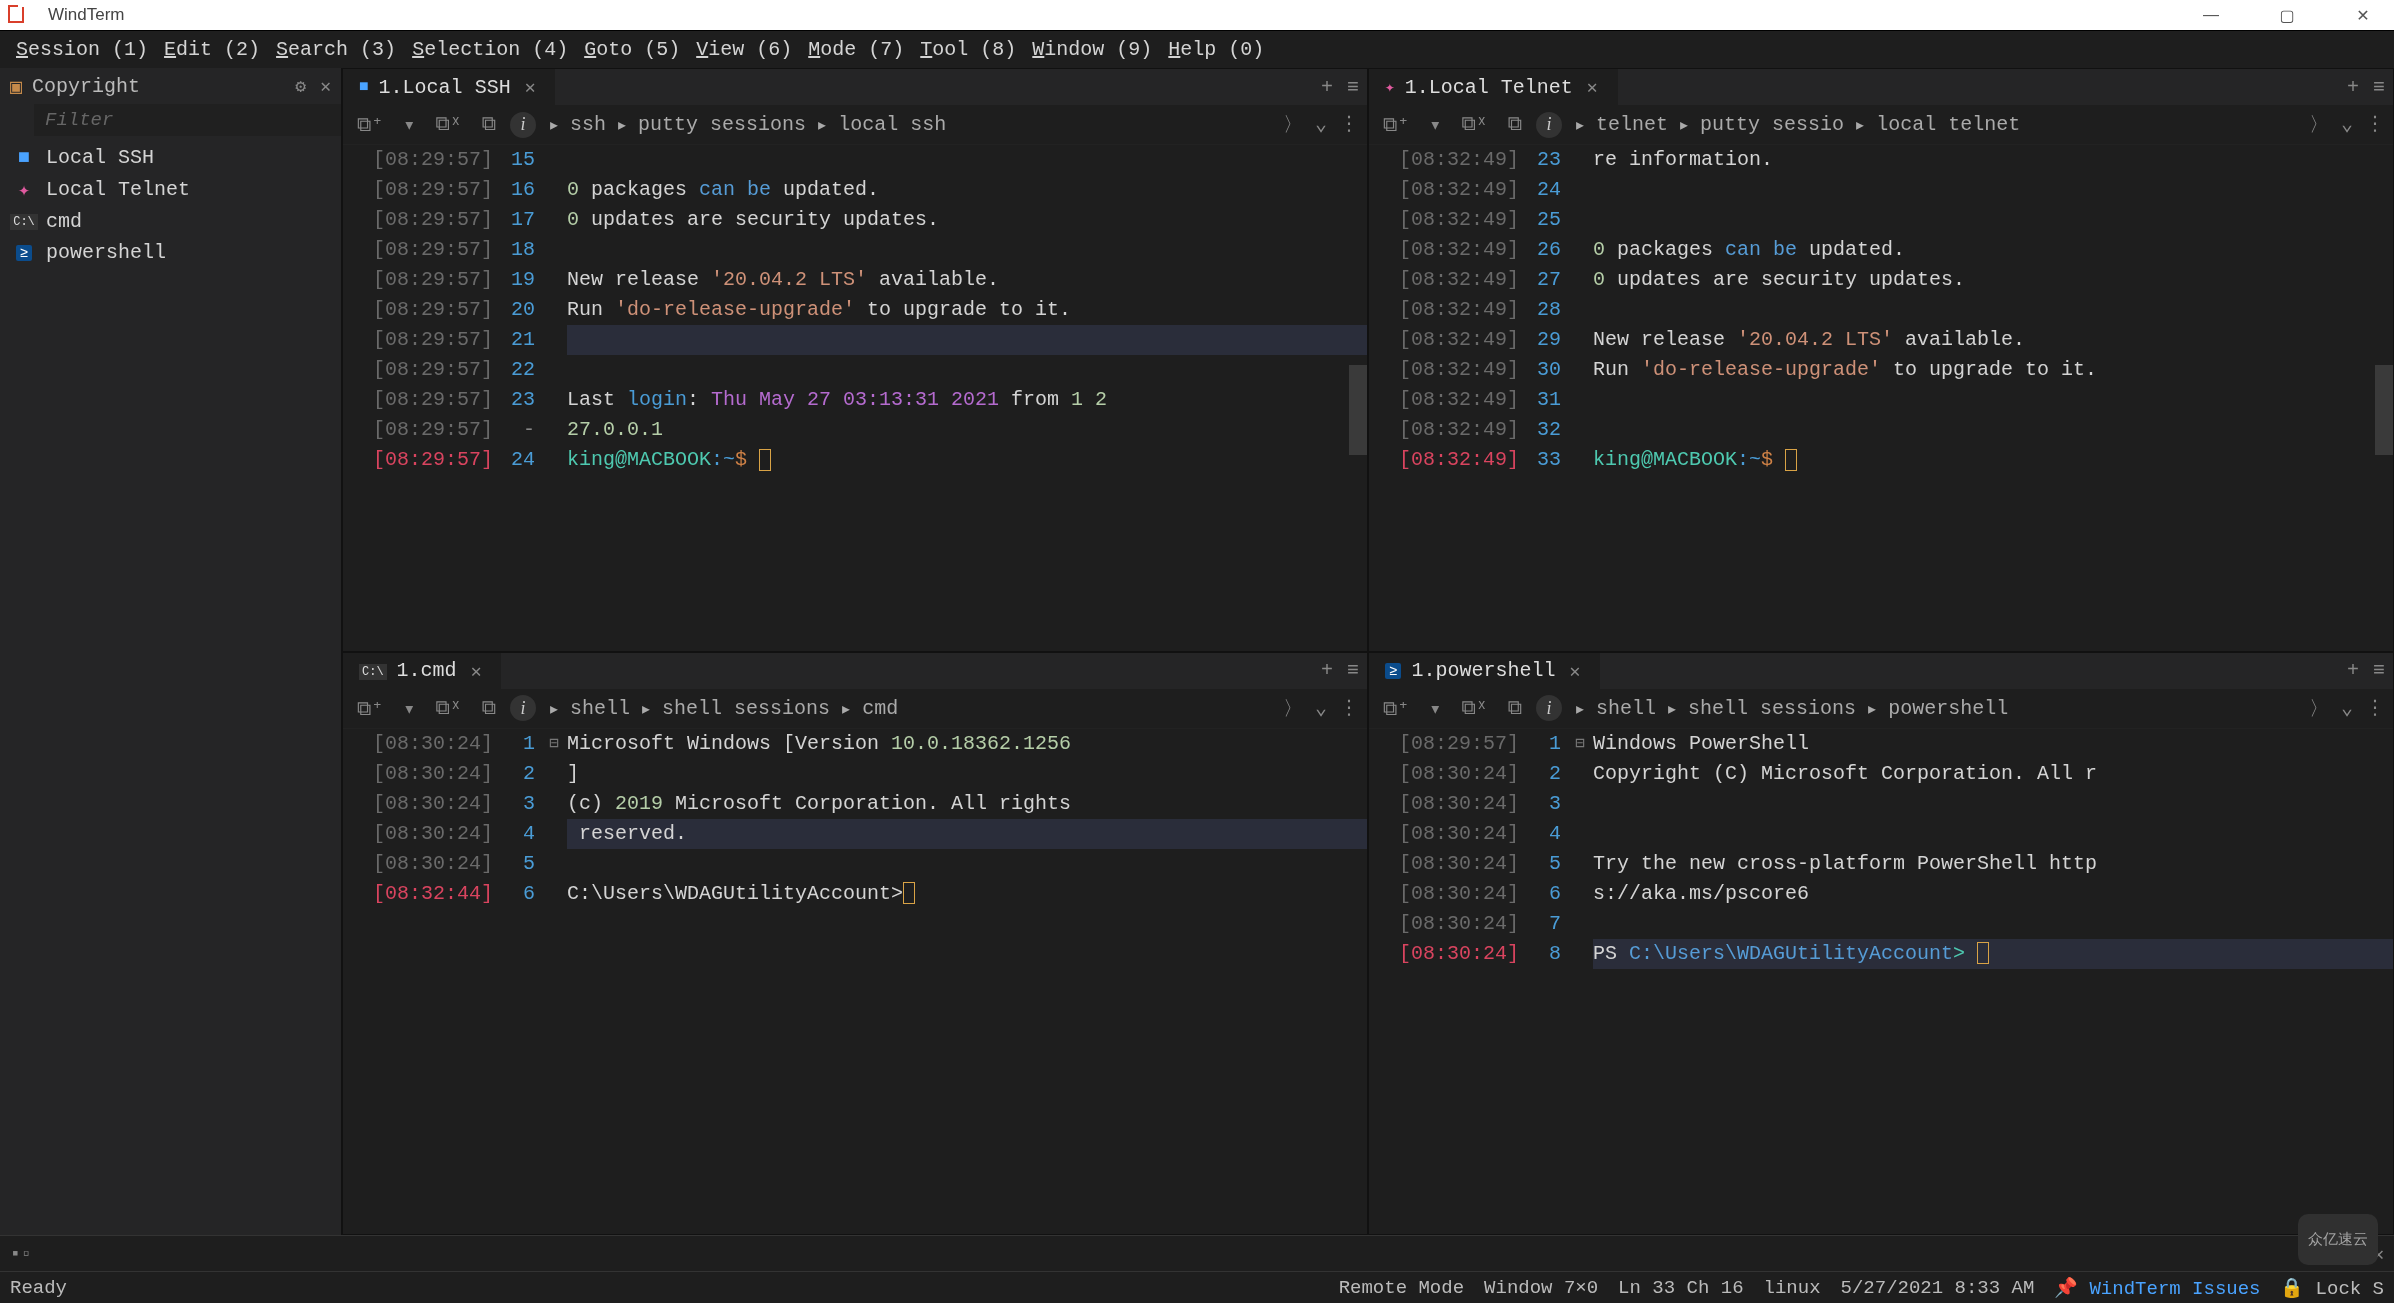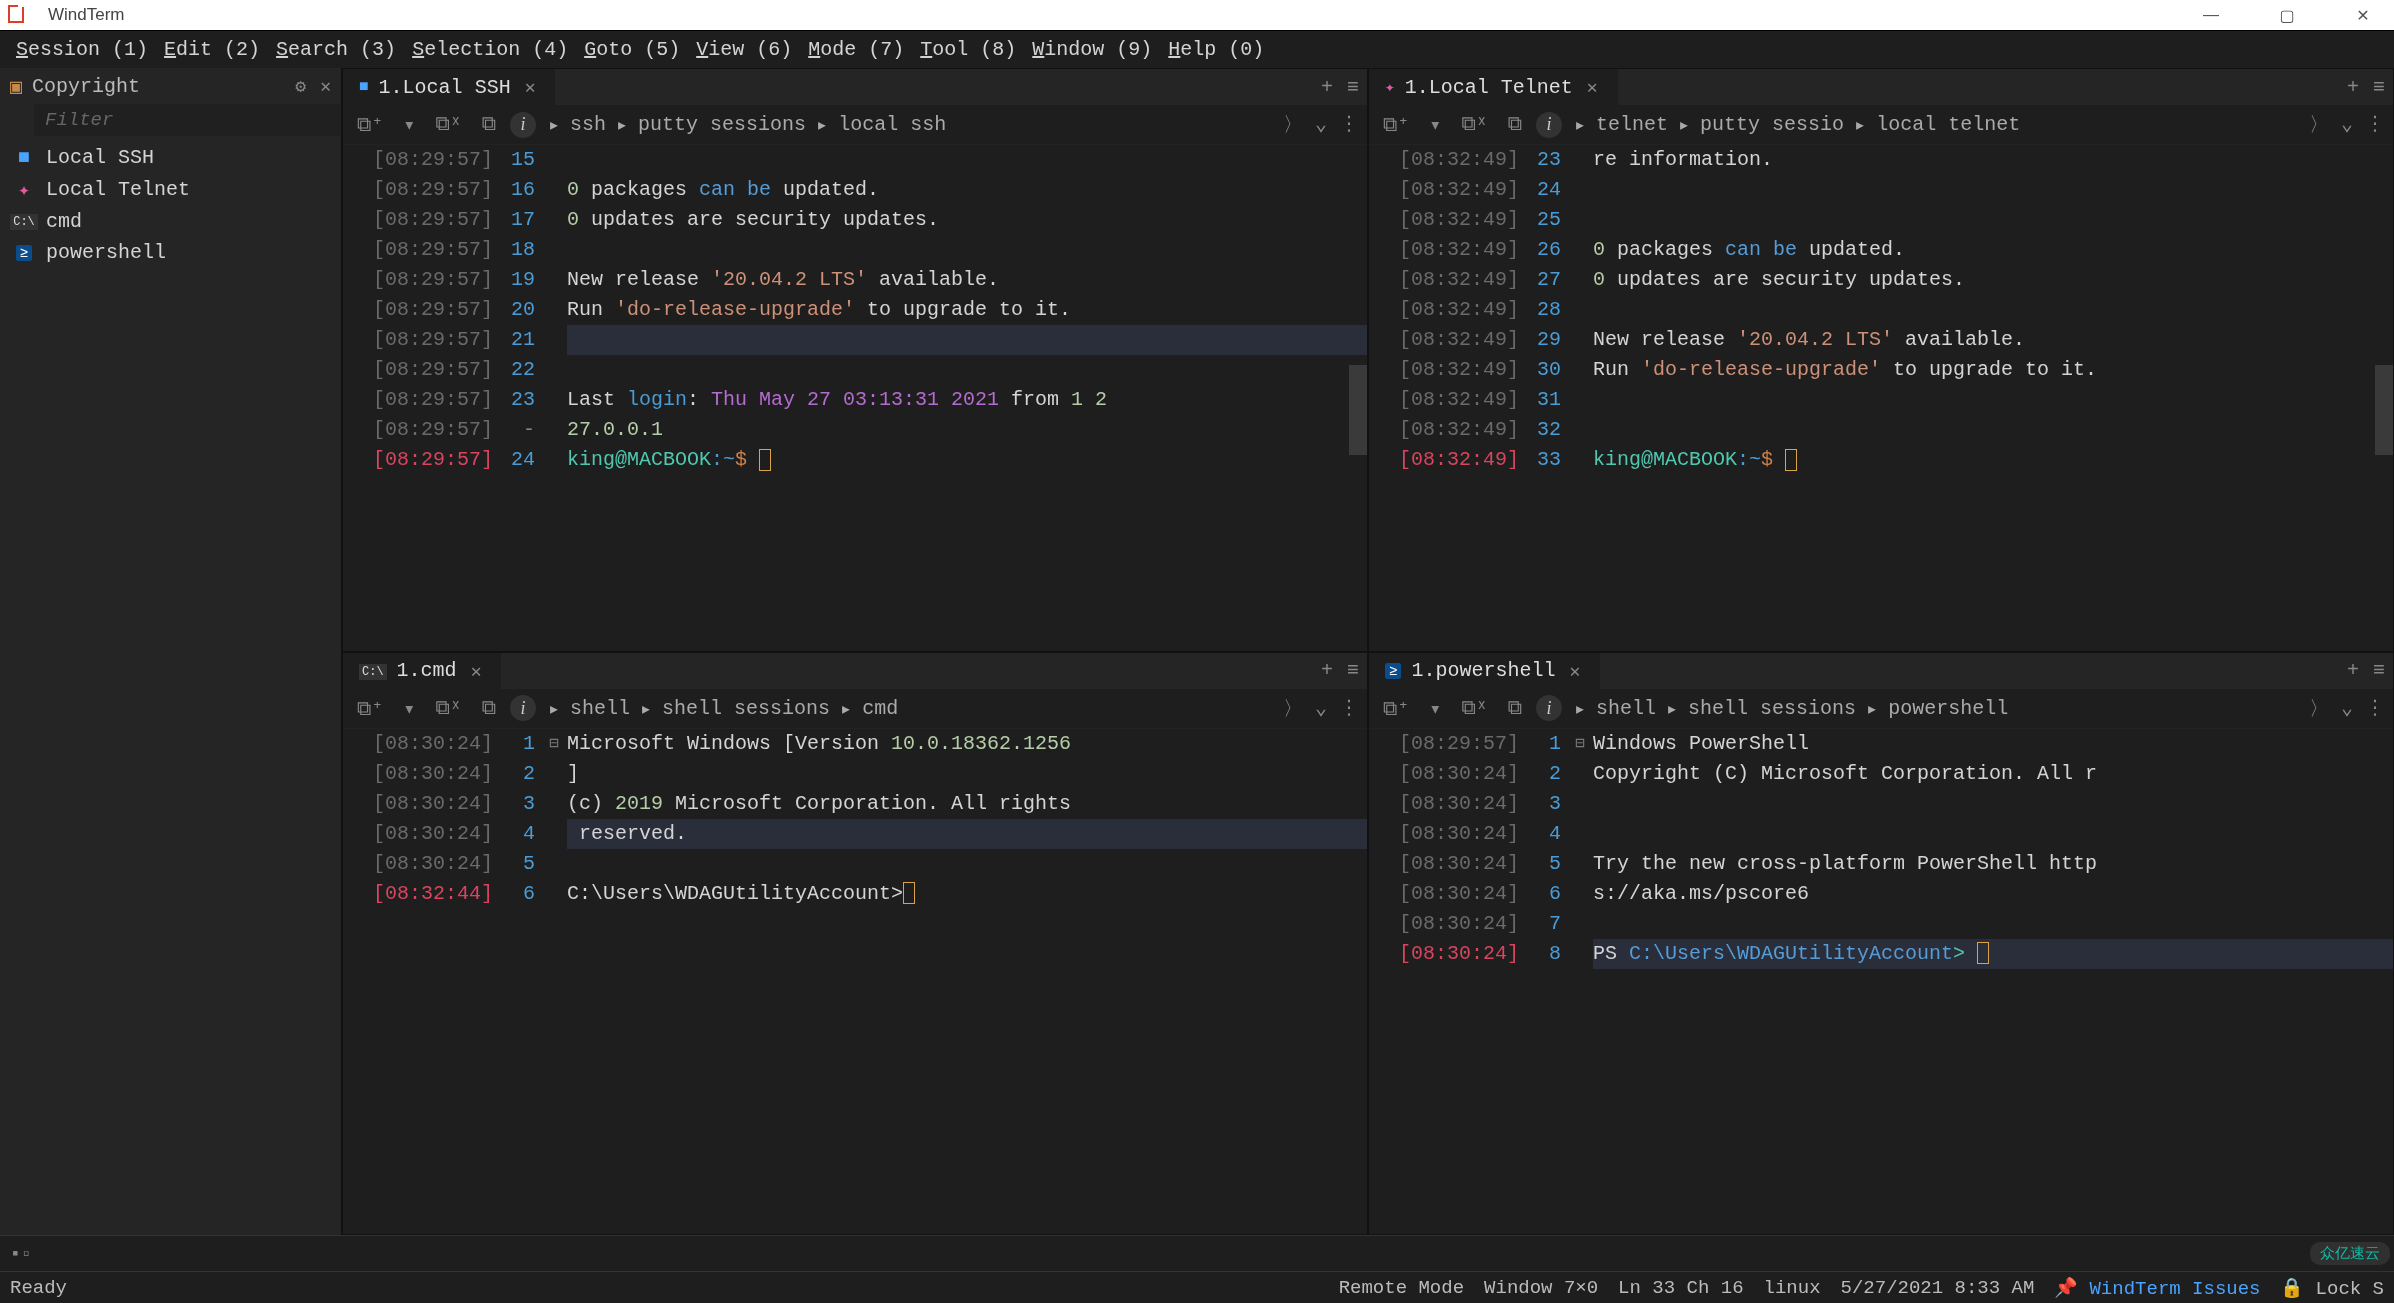--- a/index.html
+++ b/index.html
@@ -103,21 +103,21 @@
 
 .scrollbar{position:absolute;right:0;top:220px;width:18px;height:90px;background:#3a3a3a;}
 
 .secbar{height:36px;background:#1e1e1e;border-top:1px solid #333;display:flex;align-items:center;justify-content:space-between;padding:0 10px;color:#aaa;font-size:18px;}
 
 .statusbar{height:32px;background:#1e1e1e;display:flex;align-items:center;justify-content:space-between;padding:0 10px;color:#bbb;font-size:19px;border-top:1px solid #333;}
 .status-left{display:flex;gap:30px;align-items:center;}
 .status-right{display:flex;gap:20px;align-items:center;}
 .status-link{color:#4aa3ff;}
 .pin{color:#e06c75;}
-.watermark{position:absolute;right:4px;bottom:38px;color:#14b8a6;font-size:15px;background:#303030;border-radius:10px;padding:2px 10px;}
+.watermark{position:absolute;right:16px;bottom:38px;color:#a3a3a3;font-size:15px;background:#303030;border-radius:10px;padding:16px 10px;}
 .pwsh-chip{background:#0b4c8c;color:#fff;font-size:14px;padding:0 4px;border-radius:2px;}
 .cmd-chip{font-size:12px;color:#ddd;background:#333;padding:1px 3px;}
 </style>
 </head>
 <body>
 
 <div class="titlebar">
   <div class="titlebar-left">
     <div class="titlebar-logo"></div>
     <span>WindTerm</span>

